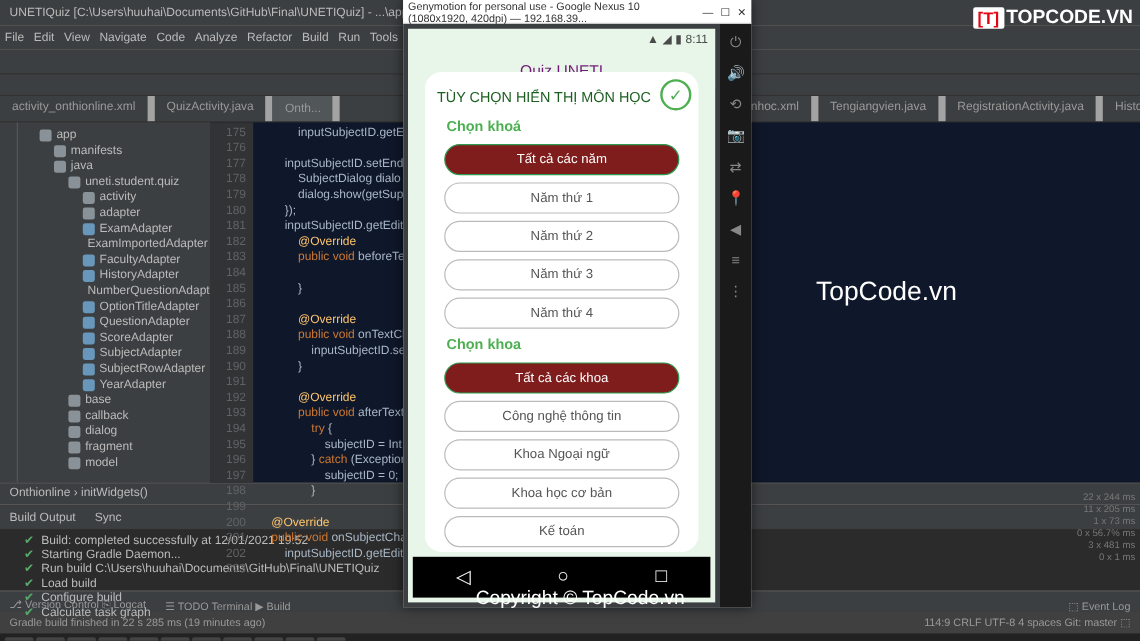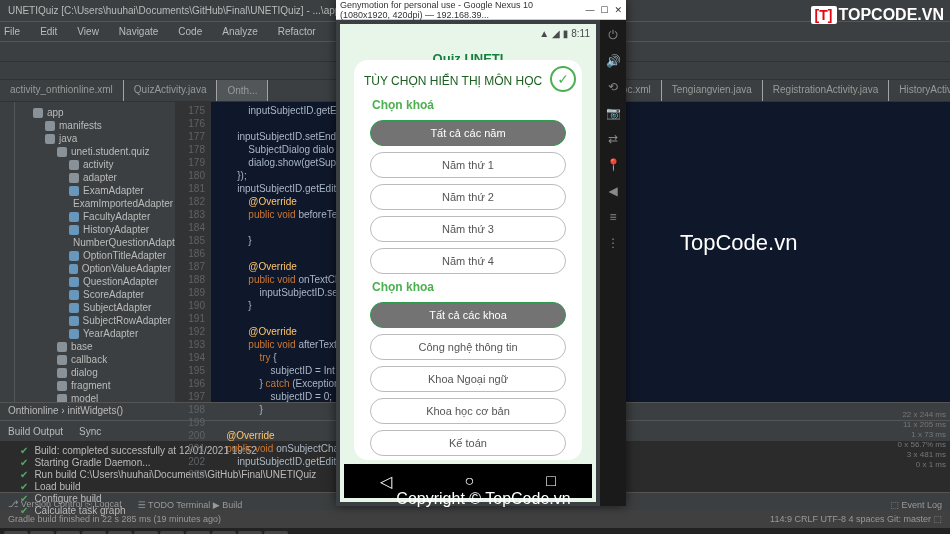--- a/index.html
+++ b/index.html
@@ -1,22 +1,22 @@
 <!DOCTYPE html>
 <html><head>
 <meta charset="utf-8">
 <style>
 *{box-sizing:border-box;margin:0;padding:0;font-family:Arial,sans-serif}
 body{width:950px;height:534px;background:#2b2b2b;overflow:hidden;position:relative}
 .titlebar{height:22px;background:#3c3f41;color:#bbb;font-size:10px;display:flex;align-items:center;padding:0 8px;border-bottom:1px solid #555}
-.menubar{height:20px;background:#3c3f41;color:#bbb;font-size:10px;display:flex;align-items:center;padding:0 4px;gap:20px;border-bottom:1px solid #555}
+.menubar{height:20px;background:#3c3f41;color:#bbb;font-size:10px;display:flex;align-items:center;padding:0 4px;gap:8px;border-bottom:1px solid #555}
 .toolbar{height:20px;background:#3c3f41;color:#bbb;font-size:9px;display:flex;align-items:center;padding:0 4px;border-bottom:1px solid #323232}
 .breadcrumb-row{height:18px;background:#3c3f41;border-bottom:1px solid #323232}
 .tabs{height:22px;background:#3c3f41;display:flex;font-size:10px;color:#999;border-bottom:1px solid #323232}
-.tab{padding:4px 10px;border-right:1px solid #a3a3a3}
+.tab{padding:4px 10px;border-right:6px solid #a3a3a3}
 .tab.more{background:#515658;display:flex;align-items:center}
 .main{display:flex;height:300px}
 .sidebar{width:15px;background:#3c3f41;border-right:1px solid #555}
 .tree{width:160px;background:#3c3f41;color:#bbb;font-size:10px;padding:4px 0;overflow:hidden}
 .tree-item{padding:1px 4px 1px 18px;white-space:nowrap;display:flex;align-items:center;gap:4px}
 .tree-item.deep{padding-left:30px}
 .tree-item.deeper{padding-left:42px}
 .tree-item.deepest{padding-left:54px}
 .tree-icon{width:10px;height:10px;background:#6897bb;border-radius:2px;display:inline-block}
 .tree-icon.folder{background:#8a9299}
@@ -39,27 +39,27 @@
 .tb-right{color:#ccc;font-size:9px;text-align:right;line-height:11px;padding-right:4px}
 
 
 .emu{position:absolute;left:336px;top:0;width:290px;height:506px;background:#fff;box-shadow:0 0 10px rgba(0,0,0,.6);z-index:50}
 .emu-title{height:20px;background:#fff;font-size:9px;color:#333;display:flex;align-items:center;justify-content:flex-start;padding:0 4px;border-bottom:1px solid #ccc}
 .emu-title-btns{display:flex;gap:6px}
 .emu-body{display:flex;height:486px}
 .phone{flex:1;background:#3c3f41;position:relative}
 .phone-screen{position:absolute;left:4px;top:4px;right:4px;bottom:4px;background:#e8f5e9;overflow:hidden}
 .android-status{height:18px;background:#e8f5e9;display:flex;justify-content:flex-end;align-items:center;padding:0 6px;font-size:10px;color:#4a4a4a;gap:3px}
-.app-header{height:32px;background:#e8f5e9;display:flex;align-items:center;justify-content:center;color:#15803d;font-size:13px;font-weight:bold;position:relative}
+.app-header{height:32px;background:#e8f5e9;display:flex;align-items:center;justify-content:center;color:#701a75;font-size:13px;font-weight:normal;position:relative}
 .modal{position:absolute;left:14px;right:14px;top:36px;bottom:42px;background:#fff;border-radius:14px;padding:14px 10px;overflow-y:auto}
 .modal-check{position:absolute;right:6px;top:6px;width:26px;height:26px;border:2px solid #4caf50;border-radius:50%;display:flex;align-items:center;justify-content:center;color:#4caf50;font-size:14px}
 .modal-title{color:#1b5e20;font-size:12px;font-weight:normal;text-align:left;margin-bottom:10px}
 .section-label{color:#4caf50;font-size:12px;font-weight:bold;margin:4px 8px 8px}
 .pill{height:26px;border-radius:13px;display:flex;align-items:center;justify-content:center;font-size:11px;margin:6px 6px;color:#555;border:1px solid #bbb;background:#fff}
-.pill.active{background:#737373;color:#fff;border-color:#2e9b4f}
+.pill.active{background:#7f1d1d;color:#fff;border-color:#2e9b4f}
 .android-nav{position:absolute;bottom:4px;left:4px;right:4px;height:34px;background:#000;display:flex;align-items:center;justify-content:space-around;color:#fff;font-size:16px}
 .emu-sidebar{width:26px;background:#1a1a1a;display:flex;flex-direction:column;align-items:center;gap:12px;padding-top:8px}
 .emu-sb-icon{width:14px;height:14px;color:#888;font-size:12px;text-align:center}
 
 
 .wm-logo{position:absolute;right:6px;top:6px;z-index:100;display:flex;align-items:center;gap:2px}
 .wm-logo-box{background:#fff;color:#e30613;font-weight:bold;font-size:14px;padding:1px 4px;border-radius:2px}
 .wm-logo-text{color:#fff;font-size:16px;font-weight:bold}
 .wm-center{position:absolute;left:680px;top:230px;color:#fff;font-size:22px;z-index:40}
 .wm-copyright{position:absolute;left:17px;right:0;bottom:26px;text-align:center;color:#fff;font-size:16px;z-index:100}
@@ -126,21 +126,20 @@
         <span class="tree-icon folder"></span>
         <span>adapter</span>
       </div>
     <div id="tree-adapters">
         <div class="tree-item deepest"><span class="tree-icon"></span>ExamAdapter</div>
         <div class="tree-item deepest"><span class="tree-icon"></span>ExamImportedAdapter</div>
         <div class="tree-item deepest"><span class="tree-icon"></span>FacultyAdapter</div>
         <div class="tree-item deepest"><span class="tree-icon"></span>HistoryAdapter</div>
         <div class="tree-item deepest"><span class="tree-icon"></span>NumberQuestionAdapter</div>
         <div class="tree-item deepest"><span class="tree-icon"></span>OptionTitleAdapter</div>
-        <div class="tree-item deepest"><span class="tree-icon"></span>OptionValueAdapter</div>
         <div class="tree-item deepest"><span class="tree-icon"></span>QuestionAdapter</div>
         <div class="tree-item deepest"><span class="tree-icon"></span>ScoreAdapter</div>
         <div class="tree-item deepest"><span class="tree-icon"></span>SubjectAdapter</div>
         <div class="tree-item deepest"><span class="tree-icon"></span>SubjectRowAdapter</div>
         <div class="tree-item deepest"><span class="tree-icon"></span>YearAdapter</div>
       </div>
     <div id="tree-folders">
         <div class="tree-item deeper"><span class="tree-icon folder"></span>base</div>
         <div class="tree-item deeper"><span class="tree-icon folder"></span>callback</div>
         <div class="tree-item deeper"><span class="tree-icon folder"></span>dialog</div>

